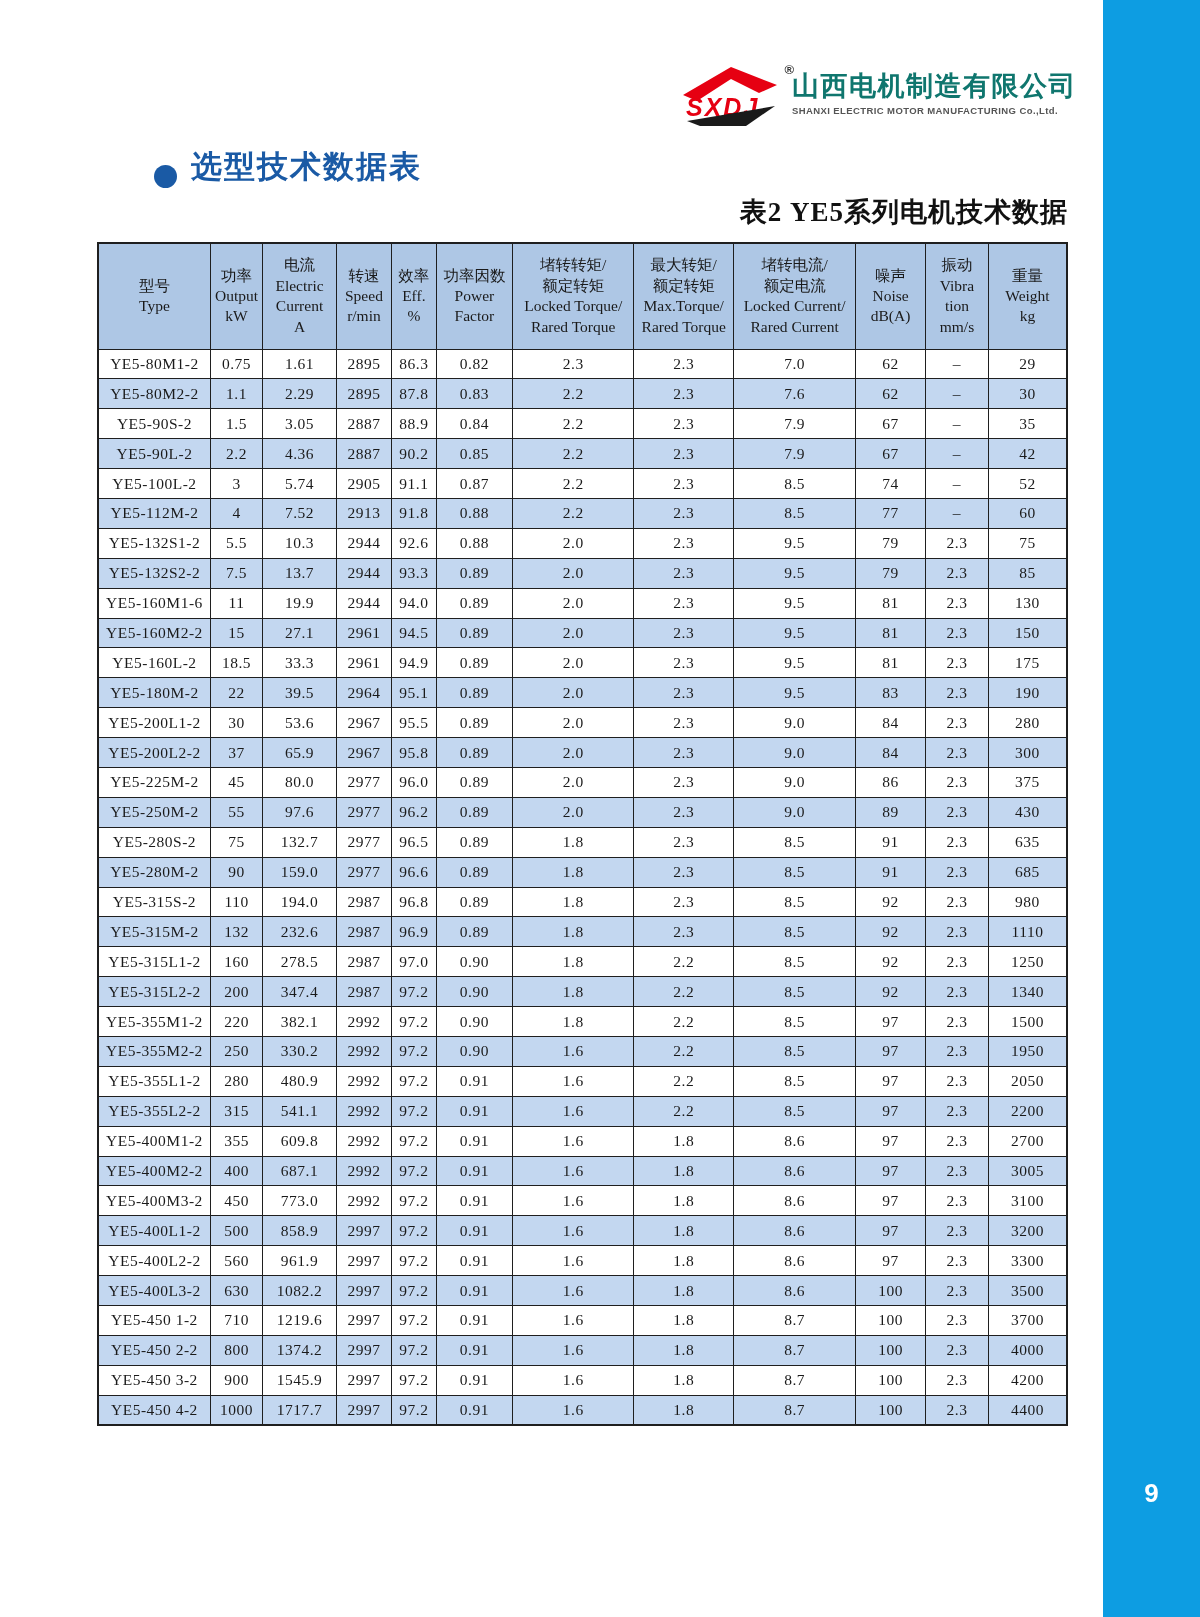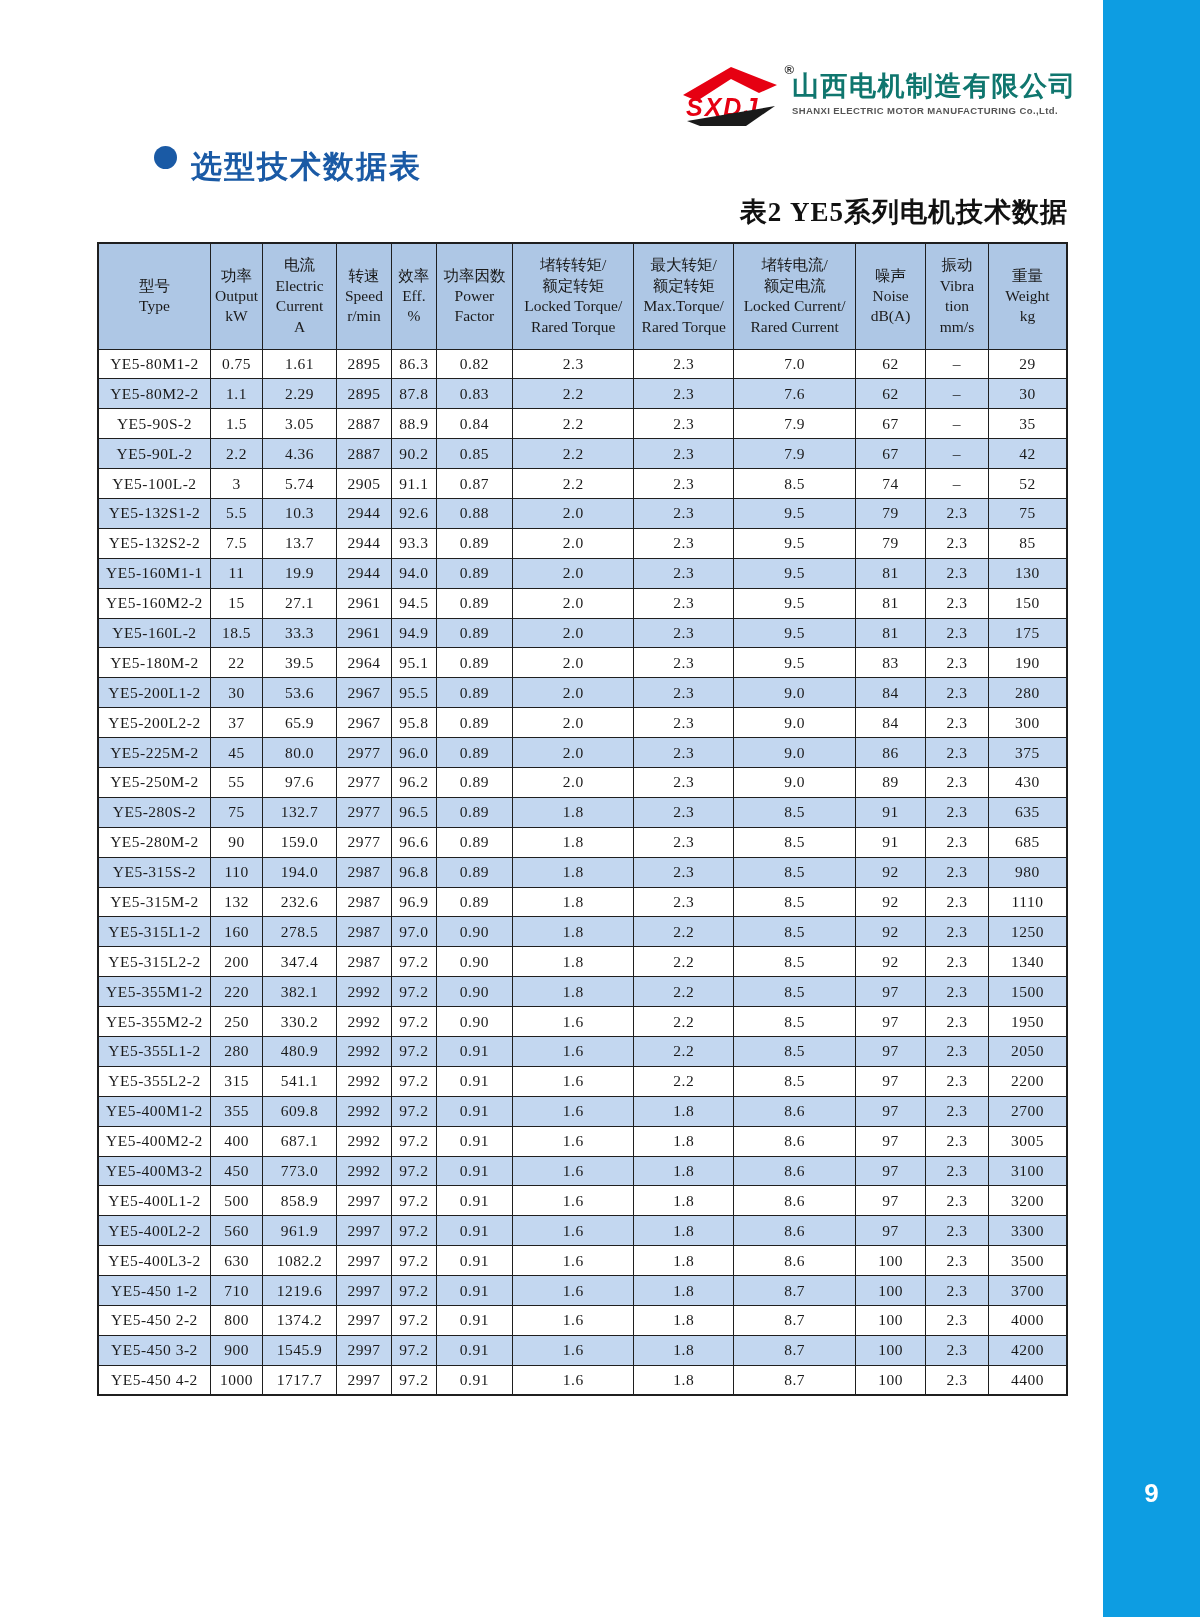--- a/index.html
+++ b/index.html
@@ -20,21 +20,21 @@
   
   .logo-block{position:absolute;top:64px;left:680px;display:flex;align-items:flex-start;gap:12px;}
   .logo-mark{position:relative;width:100px;height:64px;}
   .logo-mark svg{display:block;}
   .reg-mark{position:absolute;top:-2px;right:-14px;font-size:13px;color:#333;font-weight:bold;}
   .company-text{padding-top:8px;}
   .company-cn{font-size:27px;font-weight:bold;color:#0f766e;letter-spacing:1.5px;line-height:1.1;}
   .company-en{font-size:9.5px;color:#555;letter-spacing:0.4px;margin-top:3px;font-weight:bold;}
 
   
-  .section-heading{position:absolute;top:146px;left:154px;display:flex;align-items:flex-start;gap:14px;}
+  .section-heading{position:absolute;top:146px;left:154px;display:flex;align-items:flex-end;gap:14px;}
   .heading-dot{width:23px;height:23px;border-radius:50%;background:var(--heading-blue);flex:0 0 auto;}
   .heading-text{font-size:31px;font-weight:bold;color:var(--heading-blue);letter-spacing:2px;
     font-family:"Liberation Sans",sans-serif;}
 
   
   .table-title{position:absolute;top:194px;left:97px;width:971px;text-align:right;
     font-family:"Liberation Serif",serif;font-size:27px;color:#111;letter-spacing:1px;font-weight:600;}
 
   
   .table-wrap{position:absolute;top:242px;left:97px;}
@@ -205,20 +205,34 @@
             <td>91.1</td>
             <td>0.87</td>
             <td>2.2</td>
             <td>2.3</td>
             <td>8.5</td>
             <td>74</td>
             <td>–</td>
             <td>52</td>
           </tr>
           <tr>
+            <td>YE5-112M-2</td>
+            <td>4</td>
+            <td>7.52</td>
+            <td>2913</td>
+            <td>91.8</td>
+            <td>0.88</td>
+            <td>2.2</td>
+            <td>2.3</td>
+            <td>8.5</td>
+            <td>77</td>
+            <td>–</td>
+            <td>60</td>
+          </tr>
+          <tr>
             <td>YE5-132S1-2</td>
             <td>5.5</td>
             <td>10.3</td>
             <td>2944</td>
             <td>92.6</td>
             <td>0.88</td>
             <td>2.0</td>
             <td>2.3</td>
             <td>9.5</td>
             <td>79</td>
@@ -233,21 +247,21 @@
             <td>93.3</td>
             <td>0.89</td>
             <td>2.0</td>
             <td>2.3</td>
             <td>9.5</td>
             <td>79</td>
             <td>2.3</td>
             <td>85</td>
           </tr>
           <tr>
-            <td>YE5-160M1-1</td>
+            <td>YE5-160M1-6</td>
             <td>11</td>
             <td>19.9</td>
             <td>2944</td>
             <td>94.0</td>
             <td>0.89</td>
             <td>2.0</td>
             <td>2.3</td>
             <td>9.5</td>
             <td>81</td>
             <td>2.3</td>

